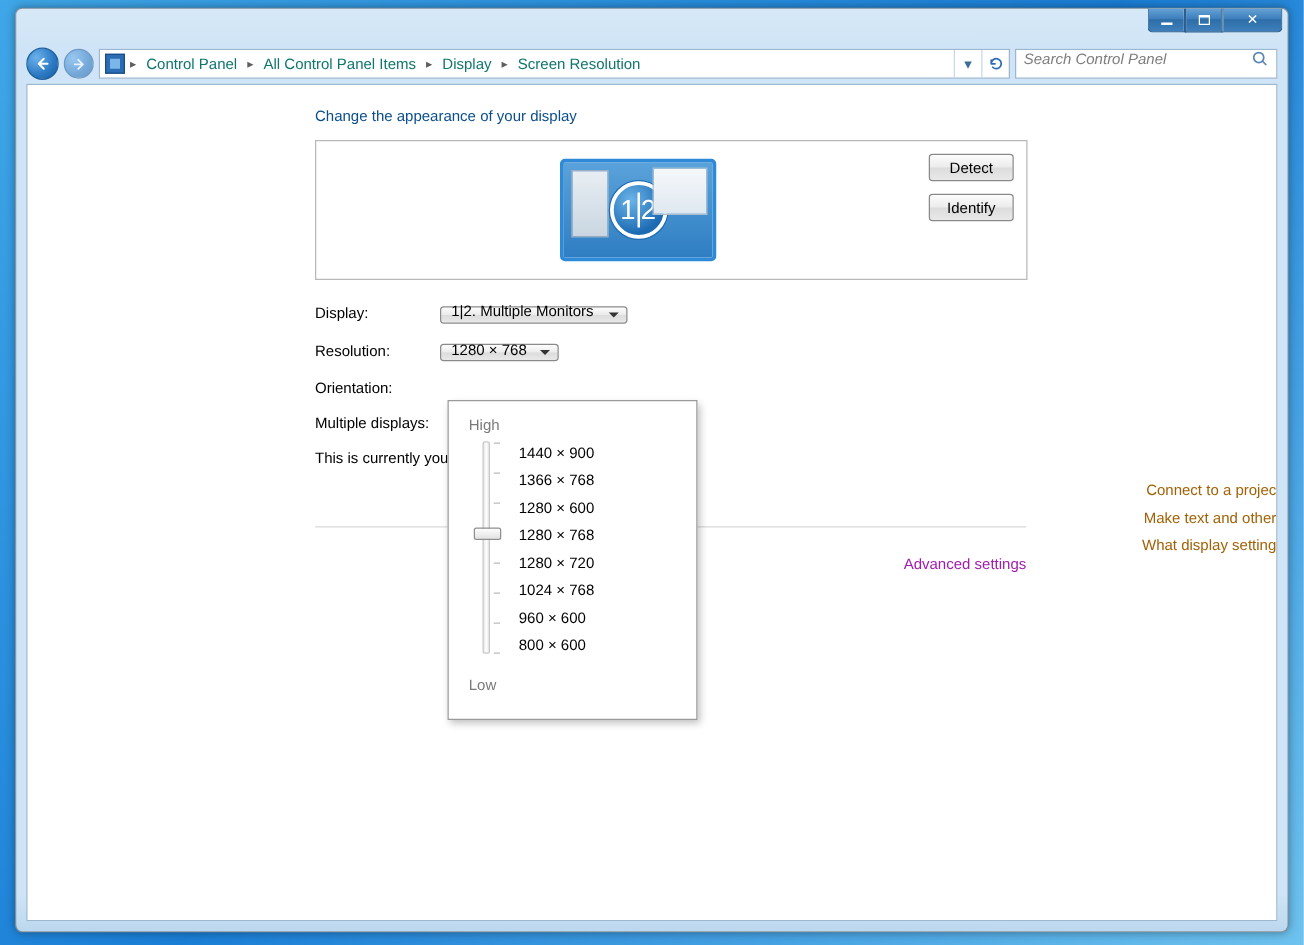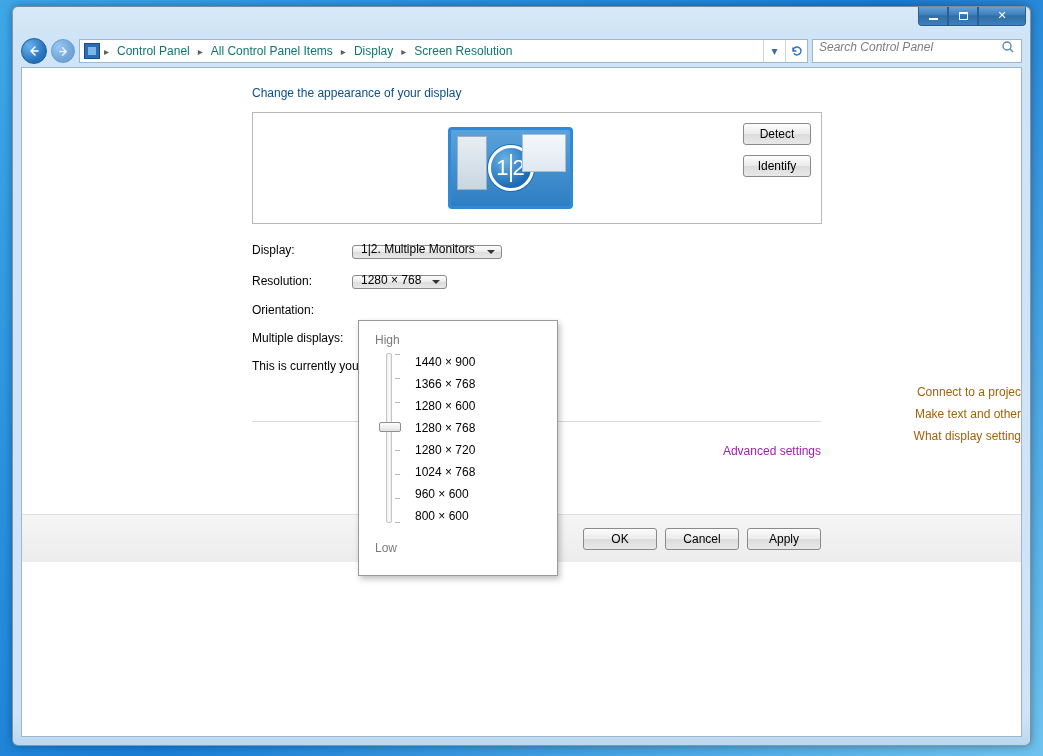--- a/index.html
+++ b/index.html
@@ -325,25 +325,20 @@
       <div class="adv">Advanced settings</div>
 
       <div class="links">
         <span class="link">Connect to a projec</span>
         <span class="link">Make text and other</span>
         <span class="link">What display setting</span>
       </div>
 
     </div>
 
-    <div class="footer-bar">
-      <div class="w7-btn">OK</div>
-      <div class="w7-btn">Cancel</div>
-      <div class="w7-btn">Apply</div>
-    </div>
 
     <div class="res-popup">
       <div class="res-label">High</div>
       <div class="res-body">
         <div class="slider-col">
           <div class="slider-track">
             <span class="tick" style="top:0"></span>
             <span class="tick" style="top:24px"></span>
             <span class="tick" style="top:48px"></span>
             <span class="tick" style="top:72px"></span>

